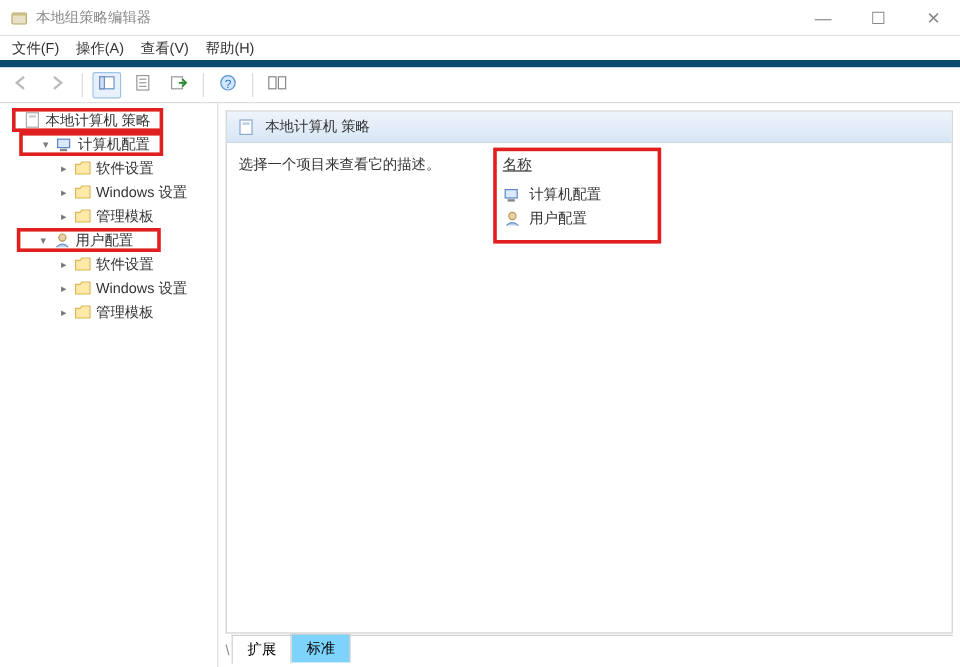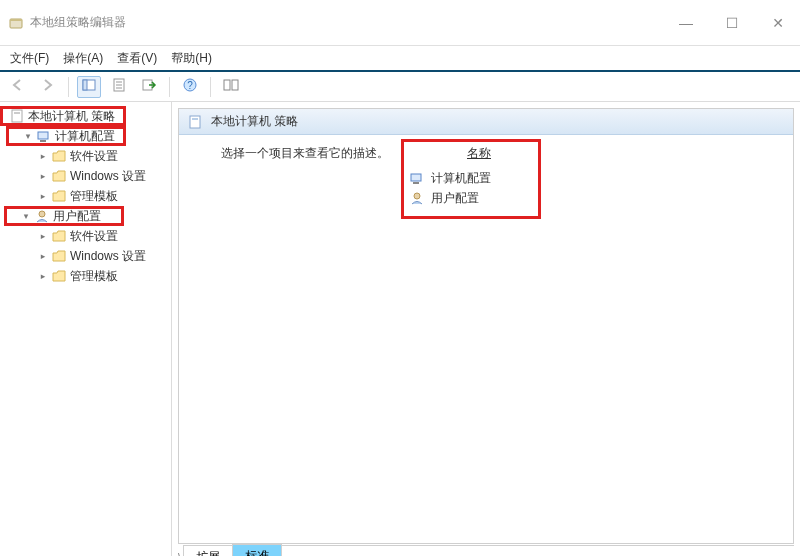--- a/index.html
+++ b/index.html
@@ -5,21 +5,21 @@
   * { box-sizing: border-box; margin: 0; padding: 0; }
   body {
     font-family: "Microsoft YaHei", "Segoe UI", Tahoma, sans-serif;
     font-size: 12px;
     background: #fff;
     width: 800px;
     height: 556px;
     overflow: hidden;
   }
   .titlebar {
-    height: 46px;
+    height: 30px;
     background: #fff;
     border-bottom: 1px solid #e0e0e0;
     display: flex;
     align-items: center;
     padding: 0 8px;
     color: #888;
   }
   .titlebar .app-icon {
     width: 16px; height: 16px; margin-right: 6px;
     display: inline-flex; align-items: center; justify-content: center;
@@ -28,21 +28,21 @@
   .title-spacer { flex: 1; }
   .win-btns { display: flex; gap: 18px; color: #888; }
   .win-btn { width: 28px; text-align: center; cursor: default; font-size: 14px; }
   .menubar {
     height: 26px;
     display: flex;
     align-items: center;
     gap: 14px;
     padding: 0 10px;
     color: #333;
-    border-bottom: 2px solid #0c4a6e;
+    border-bottom: 6px solid #0c4a6e;
   }
   .menu-item { cursor: default; }
   .toolbar {
     height: 30px;
     display: flex;
     align-items: center;
     gap: 6px;
     padding: 0 6px;
     border-bottom: 1px solid #dcdcdc;
   }
@@ -53,20 +53,21 @@
     color: #555;
     cursor: default;
     border-radius: 2px;
   }
   .tbtn.active { border-color: #9cc3e8; background: #e8f1fb; }
   .tbtn.disabled { color: #bbb; }
   .tb-sep { width: 1px; height: 20px; background: #dcdcdc; margin: 0 2px; }
   .content {
     display: flex;
     height: calc(556px - 30px - 26px - 30px);
+    margin-left: 10px;
   }
   .tree-pane {
     width: 172px;
     border-right: 1px solid #dcdcdc;
     padding: 4px 0 0 6px;
     overflow: hidden;
     color: #333;
   }
   .tree-row {
     display: flex; align-items: center; gap: 3px;
@@ -103,21 +104,20 @@
     border-bottom: 1px solid #bcd2e8;
     display: flex; align-items: center;
     padding: 0 8px; gap: 8px;
     color: #333;
   }
   .panel-body {
     display: flex;
     padding: 10px 10px;
     gap: 20px;
     color: #333;
-    text-align: right;
   }
   .desc-col { width: 200px; }
   .list-col { position: relative; }
   .list-hl {
     position: absolute;
     left: -8px; top: -6px;
     width: 140px; height: 80px;
     border: 3px solid #e02020;
     pointer-events: none;
   }

